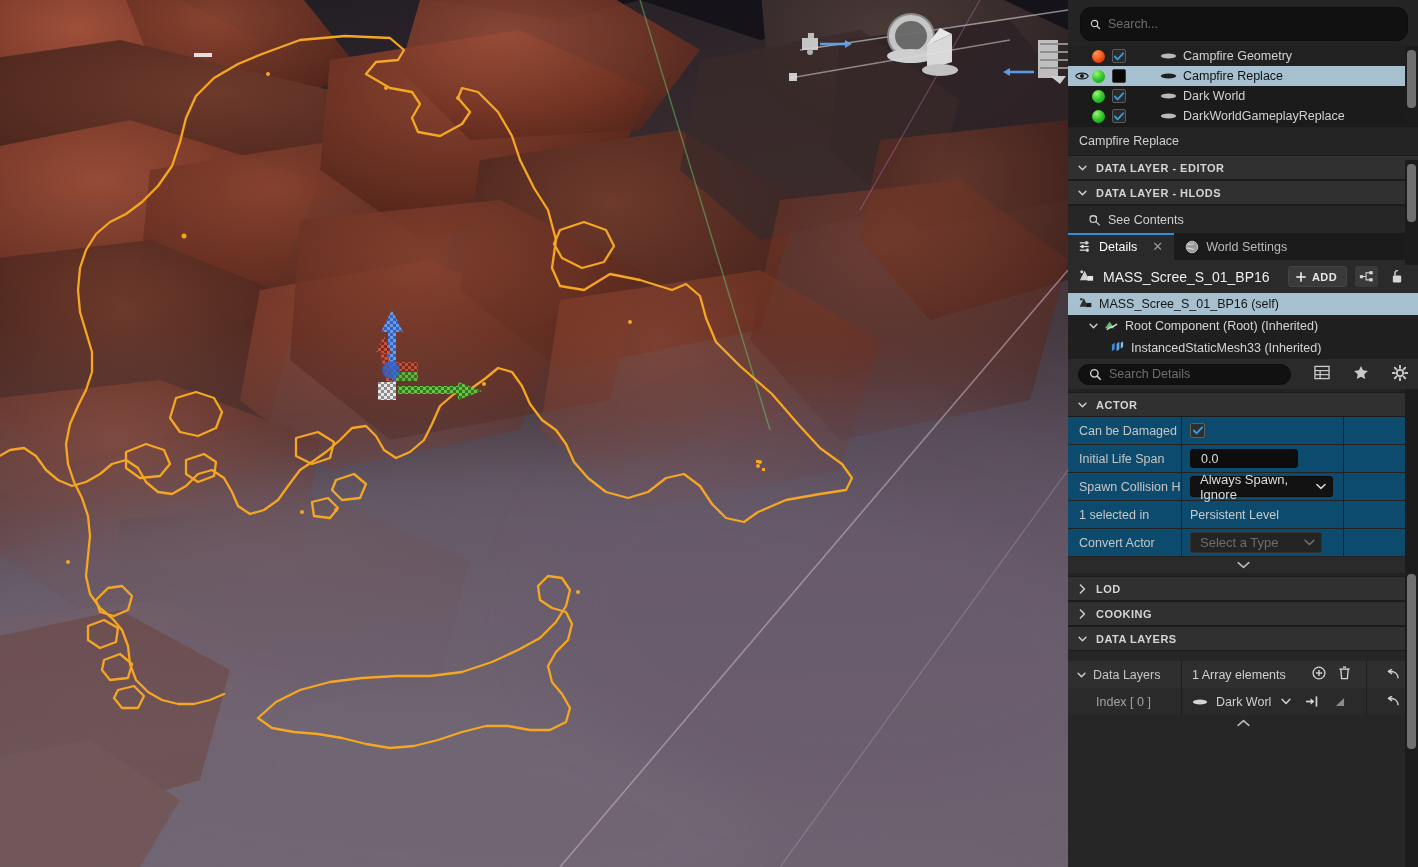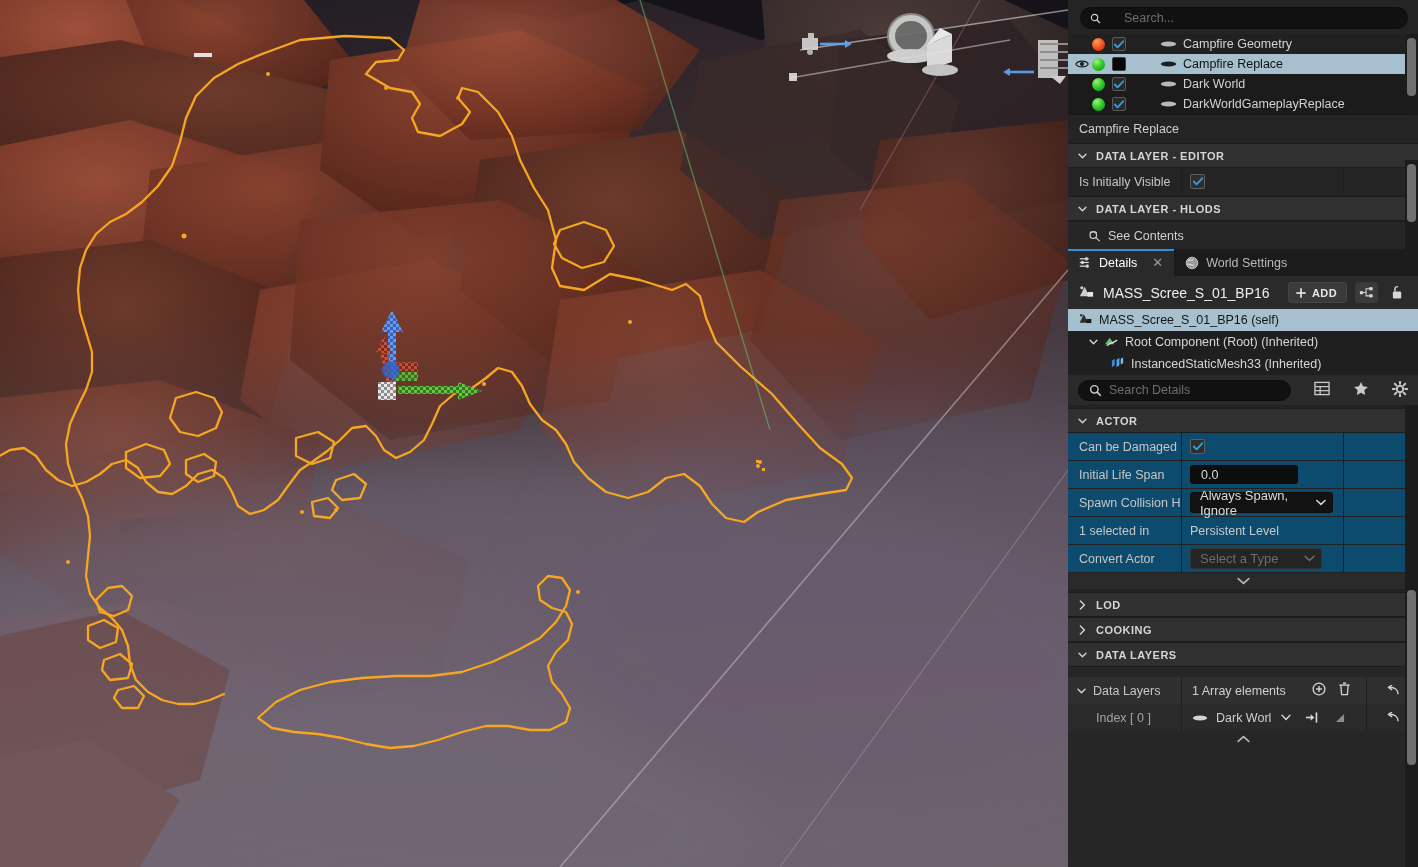--- a/index.html
+++ b/index.html
@@ -27,23 +27,23 @@
     display: flex; flex-direction: column;
     position: relative;
     color: #d8d8d8;
     font-size: 12.5px;
   }
 
   
   .dl-block { background: #1f1f1f; }
   .search-wrap { padding: 7px 10px 5px 12px; background: #242424; }
   .search-box {
-    display: flex; align-items: center; gap: 23px;
+    display: flex; align-items: center; gap: 7px;
     background: #111111; border: 1px solid #0d0d0d;
-    border-radius: 11px; height: 22px; padding: 0 9px;
+    border-radius: 11px; height: 34px; padding: 0 9px;
   }
   .search-box .ph { color: #6e6e6e; font-size: 12.5px; }
   .search-box svg { flex: 0 0 auto; }
 
   .dl-rows { background: #1b1b1b; position: relative; }
   .dl-row {
     display: flex; align-items: center; height: 20px;
     padding-left: 6px; position: relative;
   }
   .dl-row.alt { background: #212121; }
@@ -509,31 +509,20 @@
 
       <div class="cat-hdr">
         <span class="chev">
           <svg width="9" height="6" viewBox="0 0 10 7">
               <path d="M1,1.5 L5,5.5 L9,1.5" fill="none" stroke="#d0d0d0" stroke-width="1.7" stroke-linecap="round" stroke-linejoin="round"></path>
             </svg>
         </span>
         <span>DATA LAYER - EDITOR</span>
       </div>
 
-      <div class="prop-row dark">
-        <span class="prop-label">Is Initially Visible</span>
-        <span class="prop-val">
-          <span class="chk">
-            <svg width="10" height="9" viewBox="0 0 12 10">
-              <path d="M1,5 L4.3,8.4 L11,1.2" fill="none" stroke="#2f9fe0" stroke-width="2.3" stroke-linecap="round" stroke-linejoin="round"></path>
-            </svg>
-          </span>
-        </span>
-        <span class="prop-extra"></span>
-      </div>
 
       <div class="cat-hdr">
         <span class="chev">
           <svg width="9" height="6" viewBox="0 0 10 7">
               <path d="M1,1.5 L5,5.5 L9,1.5" fill="none" stroke="#d0d0d0" stroke-width="1.7" stroke-linecap="round" stroke-linejoin="round"></path>
             </svg>
         </span>
         <span>DATA LAYER - HLODS</span>
       </div>
 

